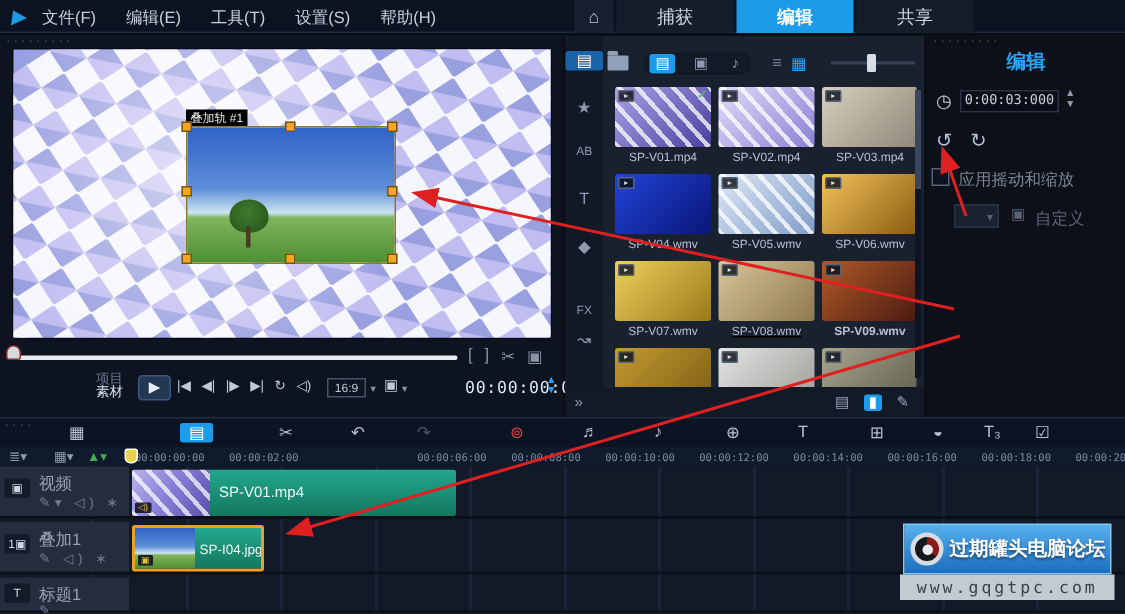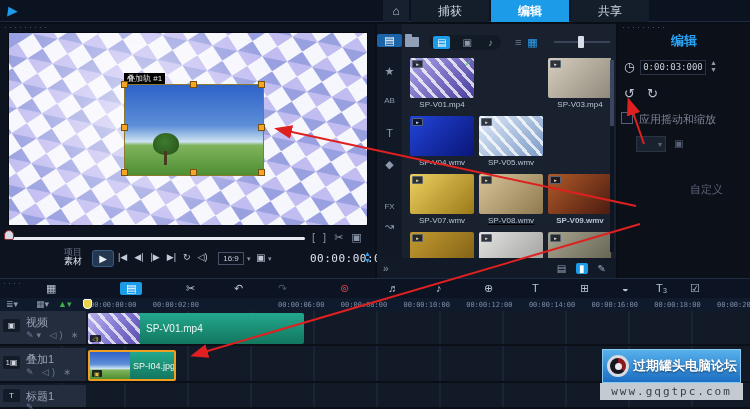--- a/index.html
+++ b/index.html
@@ -88,21 +88,21 @@
   #opt-title{left:0;top:8px;width:132px;text-align:center;color:#2aa3f5;font-size:13px;font-weight:bold;}
   #clock-ic{left:6px;top:36px;color:#c8d0dc;font-size:12px;}
   #dur-box{left:22px;top:36px;width:66px;height:15px;background:#0a0e16;border:1px solid #2a3446;color:#c8d0dc;font-size:9px;line-height:13px;text-align:center;font-family:"DejaVu Sans Mono",monospace;}
   #dur-spin{left:92px;top:35px;color:#8e99ad;font-size:7px;line-height:7px;}
   #rot-row{left:6px;top:62px;display:flex;gap:12px;}
   .rot-ic{color:#b8c2d2;font-size:13px;}
   #pz-check{left:3px;top:88px;width:12px;height:12px;background:#0d1320;border:1px solid #566078;}
   #pz-label{left:21px;top:88px;color:#7b8496;font-size:11px;}
   #preset-box{left:18px;top:112px;width:30px;height:16px;background:#1a2230;border:1px solid #2a3446;color:#5a6478;font-size:8px;text-align:right;line-height:15px;padding-right:3px;}
   #custom-ic{left:56px;top:114px;color:#5a6478;font-size:10px;}
-  #custom-label{left:72px;top:114px;color:#5a6478;font-size:11px;margin-top:44px;}
+  #custom-label{left:72px;top:114px;color:#5a6478;font-size:11px;}
   #warning{left:4px;top:134px;width:126px;color:#f01818;font-size:12px;font-weight:bold;line-height:17px;}
 
   
   #tl-toolbar{left:0;top:278px;width:750px;height:20px;background:#0c1424;border-top:1px solid #1f2d42;}
   .tb-ic{position:absolute;top:3px;color:#b8c2d2;font-size:11px;}
   .tb-ic.active{background:#1c9be9;color:#fff;padding:0 6px;border-radius:2px;}
   .tb-ic.dim{color:#4a5568;}
   .tb-ic.red{color:#e04040;}
   
   #ruler{left:0;top:298px;width:750px;height:13px;background:#0f1b2d;}
@@ -134,20 +134,21 @@
 
   #arrows{left:0;top:0;width:750px;height:409px;z-index:8;pointer-events:none;}
 </style>
 </head>
 <body>
 
 <div id="stage">
 
   <div class="abs" id="menubar">
     <span id="logo">▶</span>
+    <span id="menu-items"><span class="menu-item">文件(F)</span><span class="menu-item">编辑(E)</span><span class="menu-item">工具(T)</span><span class="menu-item">设置(S)</span><span class="menu-item">帮助(H)</span></span>
   </div>
   <div class="abs" id="tabbar">
     <span class="tab-home">⌂</span>
   <span class="tab">捕获</span>
       <span class="tab active">编辑</span>
       <span class="tab">共享</span>
     </div>
 
   <div class="abs" id="preview-panel">
     <span class="abs dots" style="left:4px;top:1px;">·········</span>
@@ -227,38 +228,51 @@
     </div>
     <div class="abs" id="lib-grid">
         <div class="cell" style="left: 5px; top: 0px;">
           <div class="thumb" style="background: linear-gradient(135deg, rgb(170, 162, 232), rgb(74, 63, 158));">
             <span class="sparkle"></span>
             <span class="badge">▸</span>
             <span class="check">✓</span>
           </div>
           <div class="clip-label">SP-V01.mp4</div>
         </div>
+        <div class="cell" style="left: 74px; top: 0px;">
+          <div class="thumb" style="background: linear-gradient(135deg, rgb(224, 220, 248), rgb(138, 128, 212));">
+            <span class="sparkle"></span>
+            <span class="badge">▸</span>
+          </div>
+          <div class="clip-label">SP-V02.mp4</div>
+        </div>
         <div class="cell" style="left: 143px; top: 0px;">
           <div class="thumb" style="background: linear-gradient(135deg, rgb(214, 207, 192), rgb(143, 136, 122));">
             <span class="badge">▸</span>
           </div>
           <div class="clip-label">SP-V03.mp4</div>
         </div>
         <div class="cell" style="left: 5px; top: 58px;">
           <div class="thumb" style="background: linear-gradient(135deg, rgb(34, 68, 216), rgb(10, 22, 120));">
             <span class="badge">▸</span>
           </div>
           <div class="clip-label">SP-V04.wmv</div>
         </div>
         <div class="cell" style="left: 74px; top: 58px;">
           <div class="thumb" style="background: linear-gradient(135deg, rgb(220, 232, 246), rgb(127, 156, 200));">
             <span class="sparkle"></span>
             <span class="badge">▸</span>
           </div>
           <div class="clip-label">SP-V05.wmv</div>
+        </div>
+        <div class="cell" style="left: 143px; top: 58px;">
+          <div class="thumb" style="background: linear-gradient(135deg, rgb(242, 195, 90), rgb(138, 90, 16));">
+            <span class="badge">▸</span>
+          </div>
+          <div class="clip-label">SP-V06.wmv</div>
         </div>
         <div class="cell" style="left: 5px; top: 116px;">
           <div class="thumb" style="background: linear-gradient(135deg, rgb(237, 208, 96), rgb(154, 122, 24));">
             <span class="badge">▸</span>
           </div>
           <div class="clip-label">SP-V07.wmv</div>
         </div>
         <div class="cell" style="left: 74px; top: 116px; text-decoration: underline;">
           <div class="thumb" style="background: linear-gradient(135deg, rgb(216, 196, 154), rgb(143, 122, 80));">
             <span class="badge">▸</span>

